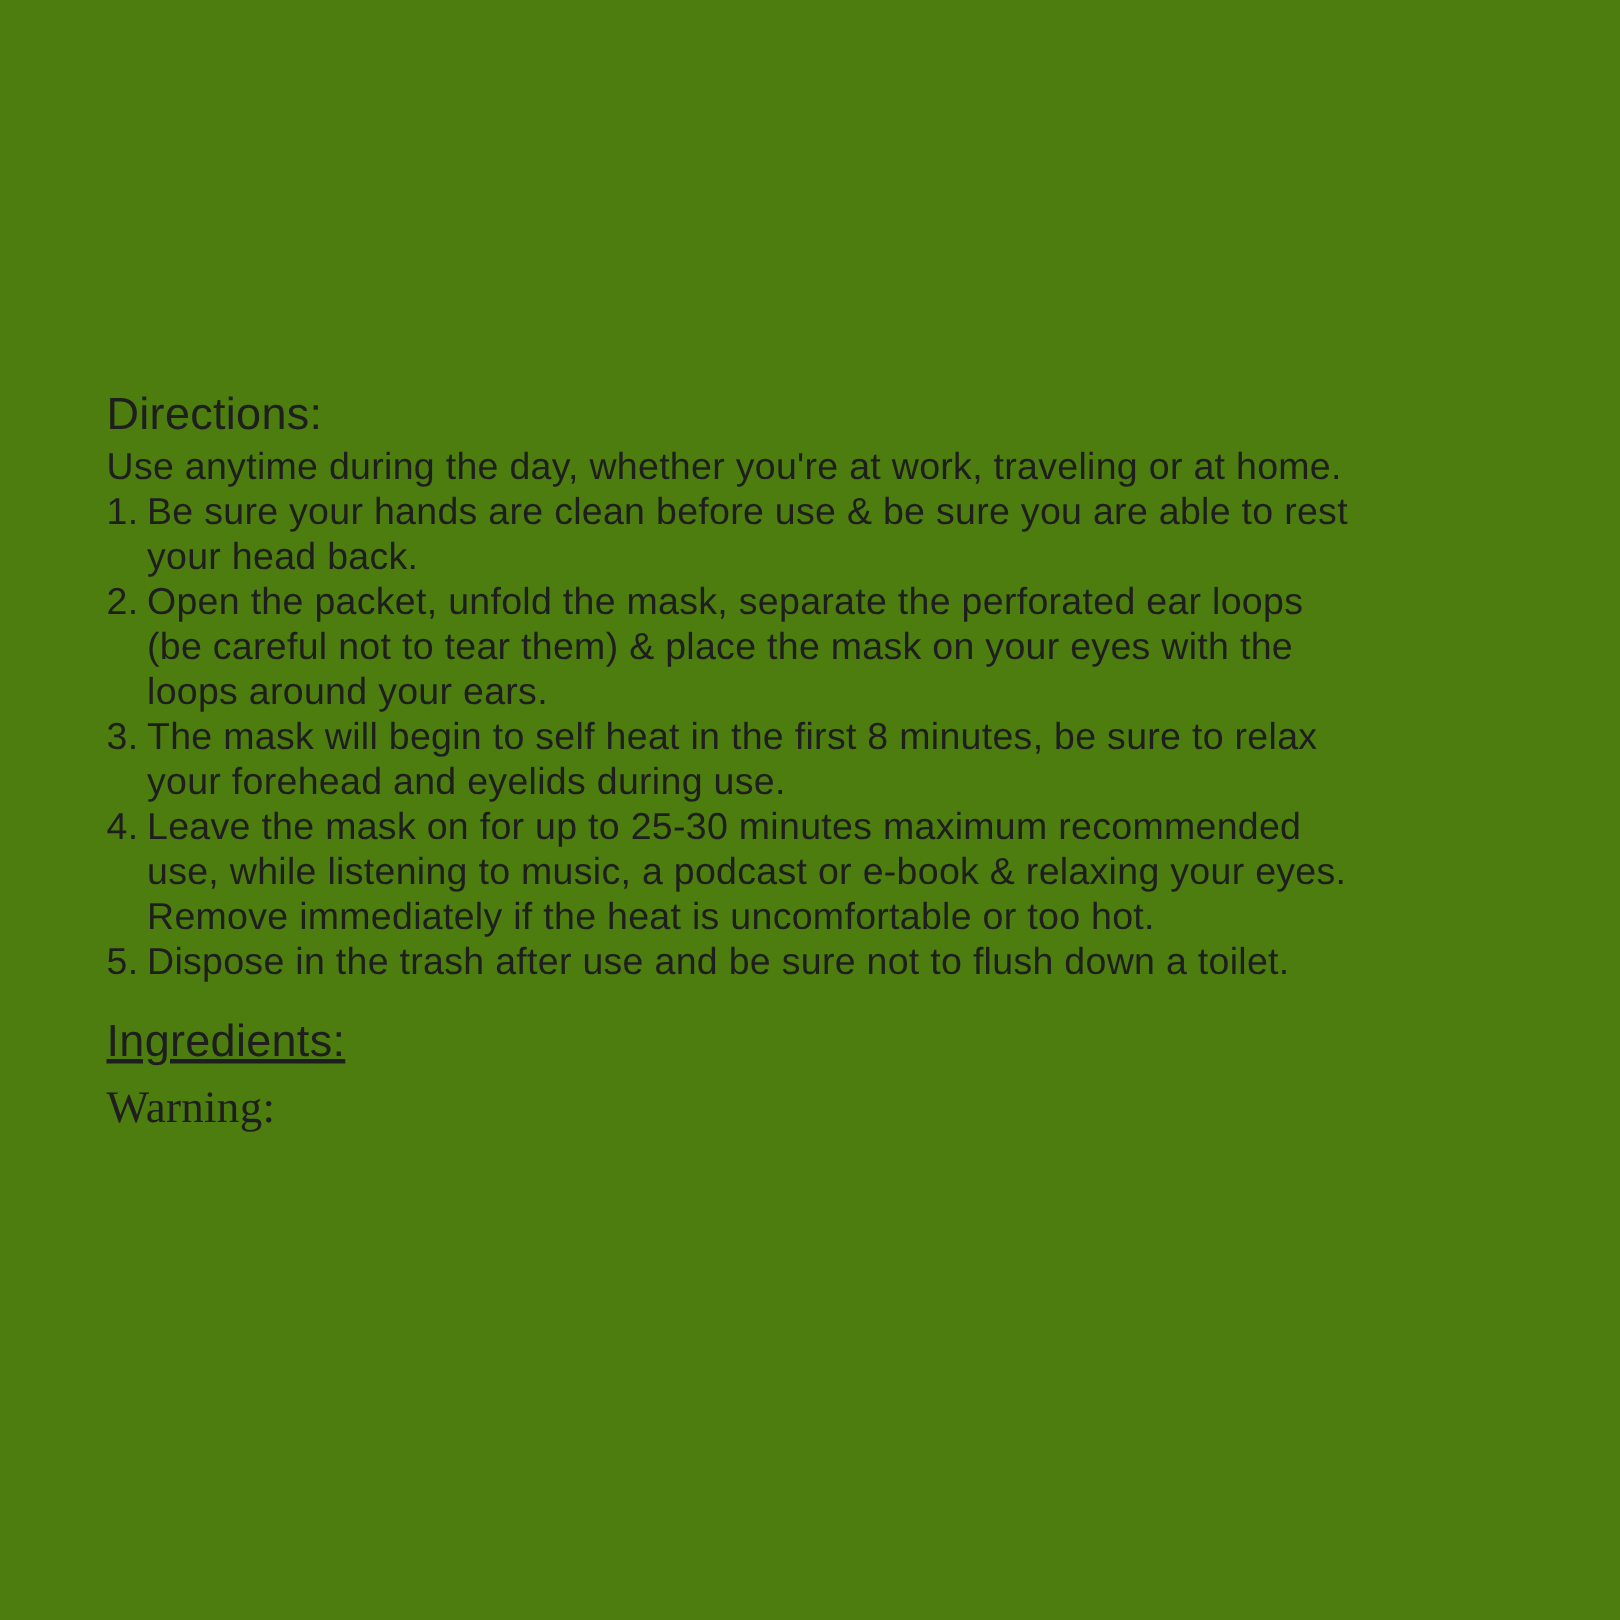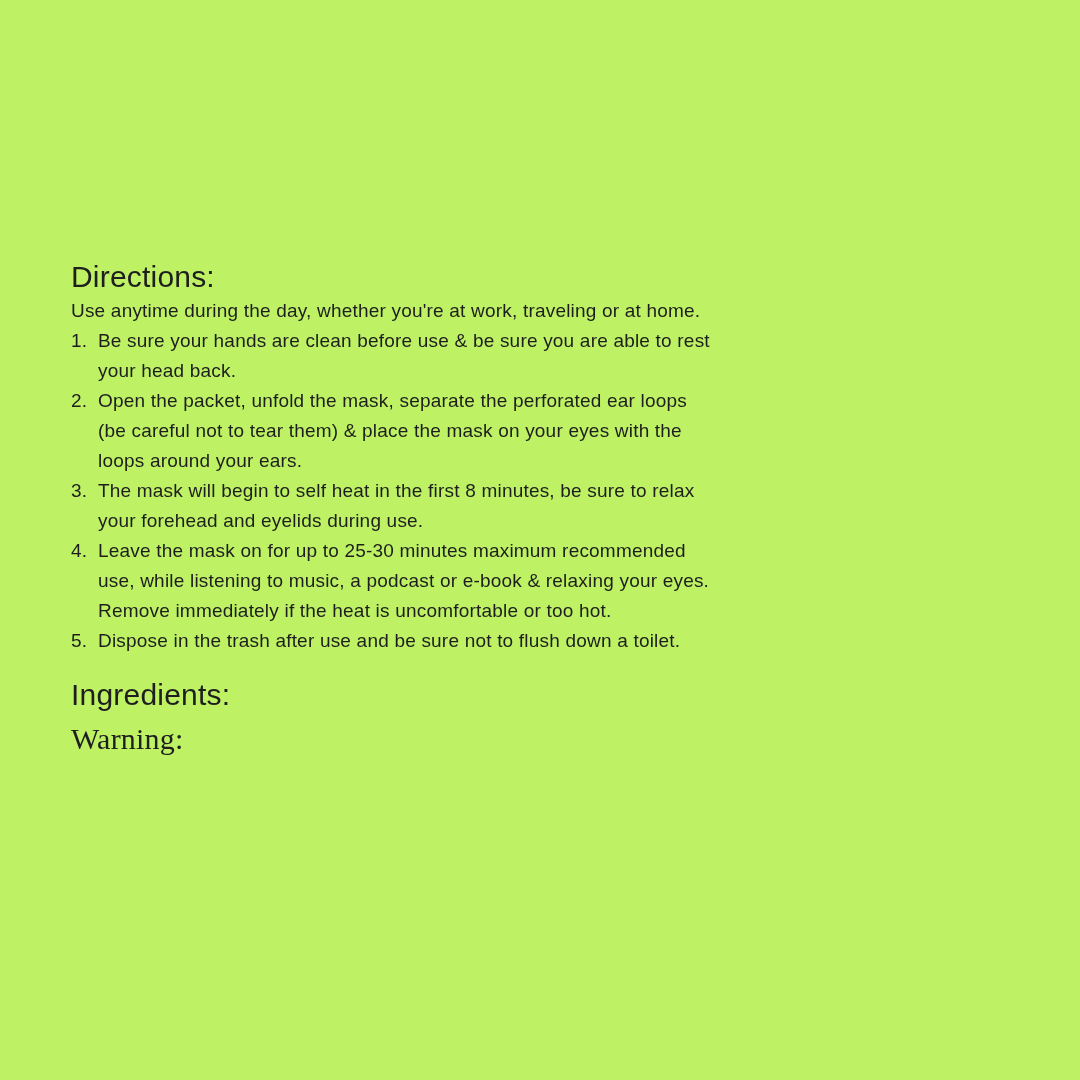--- a/index.html
+++ b/index.html
@@ -1,40 +1,40 @@
 <!DOCTYPE html>
 <html><head>
 <meta charset="utf-8">
 <style>
   * { margin: 0; padding: 0; box-sizing: border-box; }
   html, body { background: #ffffff; }
   .page {
     position: relative;
     width: 1080px;
     height: 1080px;
-    background: #bef264;
+    background: #4d7c0f;
     overflow: hidden;
     font-family: "Liberation Sans", "DejaVu Sans", sans-serif;
     color: #1e1e1e;
   }
   .content {
     position: absolute;
     left: 71px;
     top: 258px;
     width: 945px;
   }
   h2.section-heading {
     font-size: 30px;
     line-height: 38px;
     font-weight: 400;
     letter-spacing: 0.2px;
     color: #1e1e1e;
   }
   .body-text, .step {
-    font-size: 19px;
+    font-size: 25px;
     line-height: 30px;
     font-weight: 400;
     letter-spacing: 0.2px;
     color: #1e1e1e;
   }
   ol.steps {
     list-style: none;
   }
   .step {
     display: flex;
@@ -42,21 +42,21 @@
   }
   .step .num {
     flex: 0 0 27px;
     width: 27px;
   }
   .step .step-text {
     flex: 1 1 auto;
     white-space: pre-line;
   }
   .intro { white-space: pre-line; }
-  .heading-ingredients { margin-top: 20px; }
+  .heading-ingredients { margin-top: 20px; text-decoration: underline; }
   .heading-warning { margin-top: 6px; font-family: Liberation Serif, serif; }
 </style>
 </head>
 <body>
 
 <div class="page">
   <div class="content">
 
     <section>
       <h2 class="section-heading">Directions:</h2>

